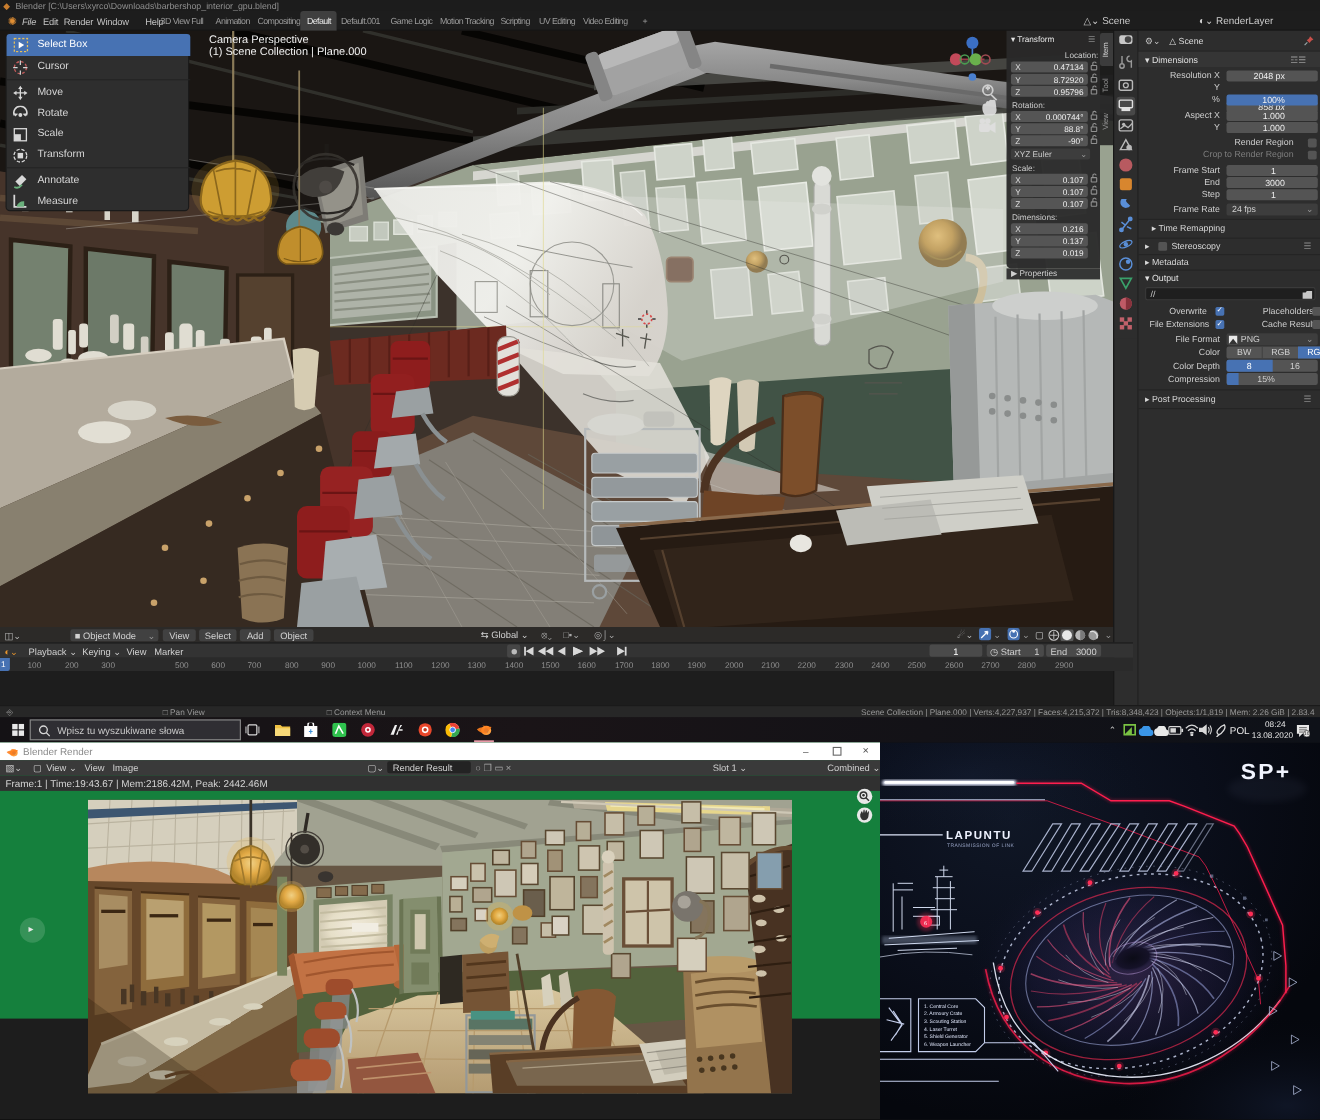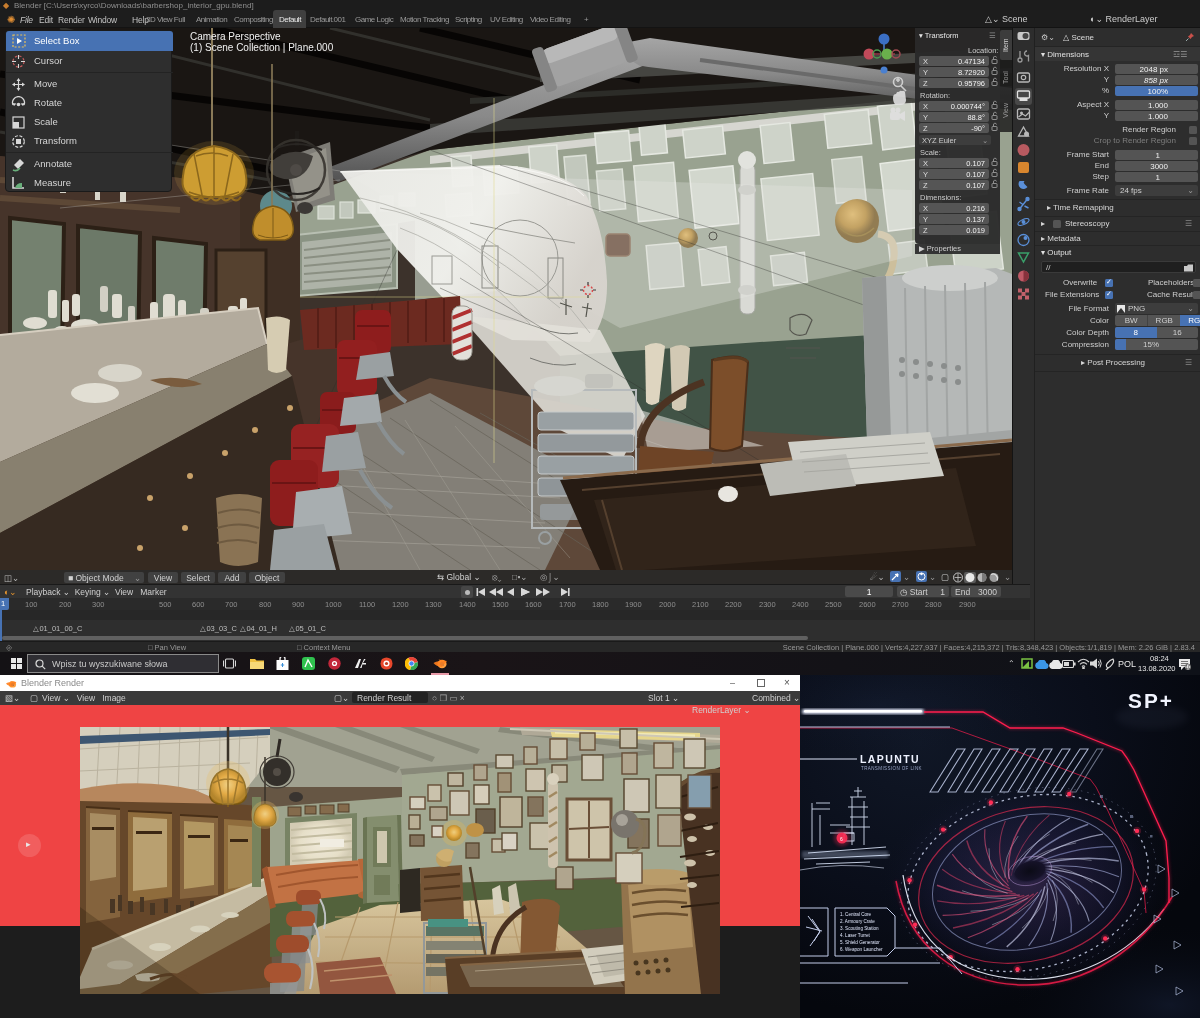--- a/index.html
+++ b/index.html
@@ -602,21 +602,21 @@
     <div class="abs" style="left:0;top:18px;width:167px;height:1px;background:#242424;"></div>
     <div class="abs" style="left:0;top:19px;width:167px;height:14px;background:#353535;">
       <span class="tx" style="left:6px;top:3px;color:#e0e0e0;">▾ Dimensions</span>
       <span class="tx" style="left:138px;top:3px;color:#999;">☲☰</span>
     </div>
     <div class="tx" style="right:92px;top:36px;">Resolution X</div>
         <div class="abs pf" style="top:36px;">
           <span>2048 px</span>
         </div>
     <div class="tx" style="right:92px;top:47px;">Y</div>
-        <div class="abs pf" style="top:47px;font-style:italic;">
+        <div class="abs pf" style="top:64px;font-style:italic;">
           <span>858 px</span>
         </div>
     <div class="tx" style="right:92px;top:58px;">%</div>
         <div class="abs pf" style="top:58px;background:#4772b3;">
           <span>100%</span>
         </div>
     <div class="tx" style="right:92px;top:72px;">Aspect X</div>
         <div class="abs pf" style="top:72px;">
           <span>1.000</span>
         </div>
@@ -689,21 +689,21 @@
     <div class="abs" style="left:80px;top:299px;width:83px;height:11px;background:#545454;border-radius:2px;display:flex;text-align:center;">
       <span style="flex:1;padding-top:1px;background:#4772b3;border-radius:2px 0 0 2px;color:#fff;">8</span>
           <span style="flex:1;padding-top:1px;">16</span>
     </div>
     <div class="tx" style="right:92px;top:312px;">Compression</div>
     <div class="abs" style="left:80px;top:311px;width:83px;height:11px;background:#545454;border-radius:2px;overflow:hidden;">
           <div class="abs" style="left:0;top:0;width:11px;height:11px;background:#4772b3;"></div>
           <span class="tx" style="left:28px;top:1px;">15%</span>
         </div>
     <div class="abs" style="left:0;top:326px;width:167px;height:1px;background:#242424;"></div>
-    <div class="tx" style="left:6px;top:330px;color:#d8d8d8;margin-left:40px;">▸ Post Processing</div>
+    <div class="tx" style="left:6px;top:330px;color:#d8d8d8;">▸ Post Processing</div>
     <div class="tx" style="left:150px;top:330px;color:#888;">☰</div>
     <div class="abs" style="left:0;top:343px;width:167px;height:1px;background:#242424;"></div>
   </div>
 </div>
 <style>
  .pf { left:80px; width:83px; height:9.5px; background:#545454; border-radius:2px; }
  .pf span { position:absolute; right:30px; top:1px; color:#f0f0f0; }
  .cb { width:8px; height:8px; background:#545454; border-radius:1.5px; }
  .cbc { width:8px; height:8px; background:#4772b3; border-radius:1.5px; }
  .cbc::after { content:"\2713"; position:absolute; left:1px; top:-1px; color:#fff; font-size:7px; }
@@ -799,29 +799,20 @@
       <span class="tx" style="left:725px;top:2px;">2200</span>
       <span class="tx" style="left:759px;top:2px;">2300</span>
       <span class="tx" style="left:792px;top:2px;">2400</span>
       <span class="tx" style="left:825px;top:2px;">2500</span>
       <span class="tx" style="left:859px;top:2px;">2600</span>
       <span class="tx" style="left:892px;top:2px;">2700</span>
       <span class="tx" style="left:925px;top:2px;">2800</span>
       <span class="tx" style="left:959px;top:2px;">2900</span>
   <div class="abs" style="left:0;top:0;width:9px;height:12px;background:#4772b3;border-radius:0 0 2px 0;color:#fff;padding:1px 0 0 1px;">1</div>
 </div>
-<div class="abs" id="tlchan" style="left:0;top:610px;width:1030px;height:31px;background:#2e2e2e;font-size:7.5px;color:#bdbdbd;">
-  <div class="abs" style="left:0;top:0;width:1030px;height:10px;background:#272727;"></div>
-  <div class="abs" style="left:0;top:0;width:2px;height:31px;background:#4772b3;"></div>
-  <span class="tx" style="left:33px;top:14px;">△ 01_01_00_C</span>
-  <span class="tx" style="left:200px;top:14px;">△ 03_03_C</span>
-  <span class="tx" style="left:240px;top:14px;">△ 04_01_H</span>
-  <span class="tx" style="left:289px;top:14px;">△ 05_01_C</span>
-  <div class="abs" style="left:2px;top:26px;width:806px;height:4px;background:#606060;border-radius:2px;"></div>
-</div>
 
 <div class="abs" id="statusbar" style="left:0;top:641px;width:1200px;height:11px;background:#272727;border-top:1px solid #1a1a1a;font-size:7.5px;color:#989898;">
   <span class="tx" style="left:6px;top:1px;">⎆</span>
   <span class="tx" style="left:148px;top:1px;">□ Pan View</span>
   <span class="tx" style="left:297px;top:1px;">□ Context Menu</span>
   <span class="tx" style="right:5px;top:1px;">Scene Collection | Plane.000 | Verts:4,227,937 | Faces:4,215,372 | Tris:8,348,423 | Objects:1/1,819 | Mem: 2.26 GiB | 2.83.4</span>
 </div>
 
 <div class="abs" id="taskbar" style="left:0;top:652px;width:1200px;height:23px;background:linear-gradient(90deg,#141215 0%,#1a1417 40%,#131217 70%,#0e1118 100%);">
   <svg class="abs" style="left:11px;top:6px;" width="11" height="11" viewBox="0 0 11 11" fill="#e8e8e8">
@@ -913,21 +904,21 @@
   <span class="tx" style="left:1150px;top:2px;font-size:7.5px;color:#e8e8e8;">08:24</span>
   <span class="tx" style="left:1138px;top:12px;font-size:7.5px;color:#e8e8e8;">13.08.2020</span>
       <svg class="abs" style="left:1178px;top:6px;" width="13" height="12" viewBox="0 0 13 12">
         <path d="M1,1 h11 v8 h-6 l-3,3 v-3 h-2 z" fill="#e8e8e8"></path>
         <path d="M3,3.5 h7 M3,5.5 h7 M3,7.5 h4" stroke="#555" stroke-width="0.8"></path>
         <circle cx="10" cy="9" r="3" fill="#e8e8e8" stroke="#333" stroke-width="0.6"></circle>
         <text x="10" y="10.6" font-size="4.5" text-anchor="middle" fill="#222">10</text>
       </svg>
 </div>
 
-<div class="abs" style="left:0;top:675px;width:800px;height:251px;background:#ef4444;">
+<div class="abs" style="left:0;top:675px;width:800px;height:251px;background:#15803d;">
   <div class="abs" id="rtitle" style="left:0;top:0;width:800px;height:16px;background:#ffffff;">
     <svg class="abs" style="left:5px;top:3.5px;" width="12" height="10" viewBox="0 0 14 13">
           <ellipse cx="9" cy="7" rx="4.6" ry="4.2" fill="#ff9f3e"></ellipse>
           <circle cx="9" cy="7" r="2" fill="#2a5a8a"></circle>
           <path d="M0.5,6 Q4,3.5 8,4.5 L5.5,2.5 L14,4 L9,10 Q3,9.5 0.5,6z" fill="#ff7f1e" opacity="0.9"></path>
         </svg>
     <span class="tx" style="left:21px;top:3px;font-size:9px;color:#8a8a8a;">Blender Render</span>
     <span class="tx" style="left:730px;top:3px;font-size:9px;color:#555;">–</span>
     <div class="abs" style="left:757px;top:4px;width:8px;height:8px;border:1px solid #666;"></div>
     <span class="tx" style="left:784px;top:2px;font-size:10px;color:#555;">×</span>
@@ -937,20 +928,31 @@
     <span class="tx" style="left:30px;top:2px;color:#ccc;">▢</span>
     <span class="tx" style="left:42px;top:2px;">View ⌄&nbsp;&nbsp;&nbsp;View&nbsp;&nbsp;&nbsp;Image</span>
     <span class="tx" style="left:334px;top:2px;color:#ccc;">▢⌄</span>
     <div class="abs" style="left:352px;top:1px;width:76px;height:11px;background:#232323;border-radius:2px;">
           <span class="tx" style="left:5px;top:1px;">Render Result</span>
         </div>
     <span class="tx" style="left:432px;top:2px;color:#aaa;">○ ❐ ▭ ×</span>
     <span class="tx" style="left:648px;top:2px;">Slot 1&nbsp;⌄</span>
     <span class="tx" style="left:692px;top:14px;">RenderLayer&nbsp;⌄</span>
     <span class="tx" style="left:752px;top:2px;">Combined&nbsp;⌄</span>
+  </div>
+  <div class="abs" id="rinfo" style="left:0;top:30px;width:800px;height:14px;background:#303030;">
+    <div class="tx" style="left:5px;top:2px;font-size:9px;color:#d4d4d4;">Frame:1 | Time:19:43.67 | Mem:2186.42M, Peak: 2442.46M</div>
+        <div class="abs" style="left:779px;top:12px;width:14px;height:14px;border-radius:50%;background:#e8e8e8;"><svg width="14" height="14" viewBox="0 0 14 14" fill="none" stroke="#333" stroke-width="1.3">
+            <circle cx="6" cy="6" r="3"></circle>
+            <path d="M8.2,8.2 L11,11"></path>
+            <path d="M4.8,6 h2.4 M6,4.8 v2.4"></path>
+          </svg></div>
+        <div class="abs" style="left:779px;top:29px;width:14px;height:14px;border-radius:50%;background:#e8e8e8;"><svg width="14" height="14" viewBox="0 0 14 14">
+            <path d="M4.5,11 q-2,-2 -1.5,-4.5 l1,-2.5 q0.5,-1 1,0 l0.5,1.5 l0.5,-3 q0.5,-1 1,0 l0.3,2.5 l0.8,-2.2 q0.5,-1 1,0 l0.2,2.5 l0.8,-1.5 q0.6,-0.8 0.9,0.2 l-0.5,4 q-0.5,3 -3,3.5 q-2,0.3 -3,-0.5z" fill="#333"></path>
+          </svg></div>
   </div>
   <div class="abs" id="render" style="left:80px;top:52px;width:640px;height:267px;background:#6a5a48;overflow:hidden;">
   <svg width="640" height="267" viewBox="0 0 640 267">
   <defs>
     <radialGradient id="wglow" cx="50%" cy="50%">
               <stop offset="0%" stop-color="#fdf8e8"></stop>
               <stop offset="70%" stop-color="#f2ebd4"></stop>
               <stop offset="100%" stop-color="#ddd6be"></stop>
             </radialGradient>
     <radialGradient id="lglow" cx="50%" cy="45%">

